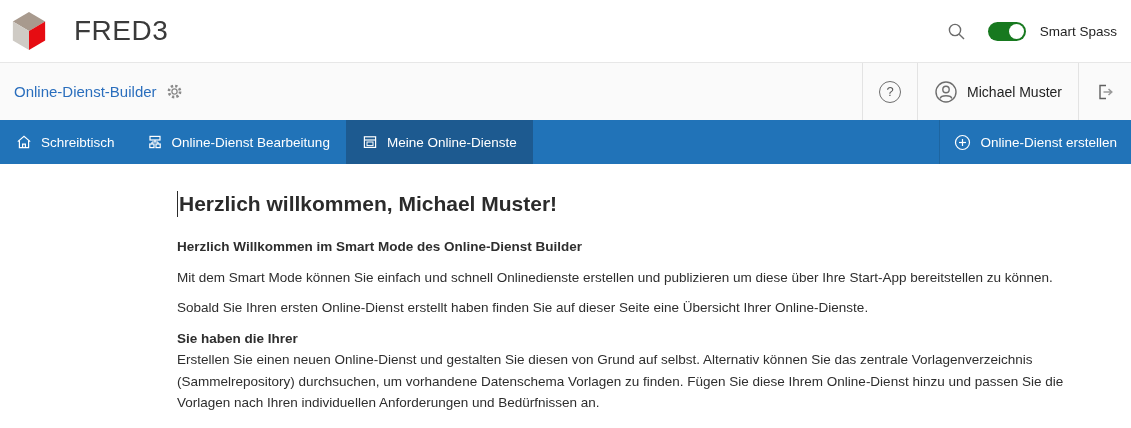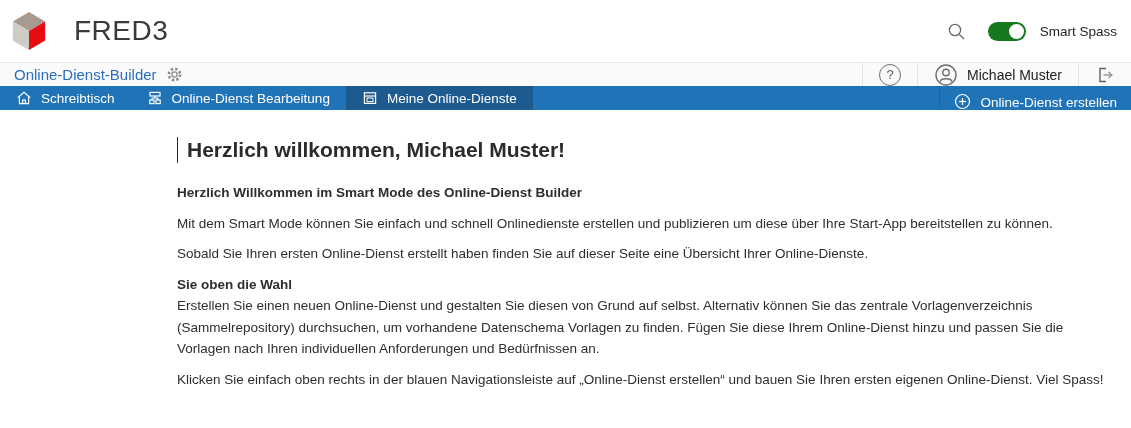--- a/index.html
+++ b/index.html
@@ -34,21 +34,21 @@
   }
   .toggle .knob {
     position: absolute; top: 2px; right: 2px;
     width: 15px; height: 15px; border-radius: 50%;
     background: #ffffff;
   }
   .smart-label { font-size: 13.5px; color: #1f1f1f; }
 
   
   .subbar {
-    height: 24px;
+    height: 58px;
     background: #fafafa;
     border-top: 1px solid #e7e7e7;
     display: flex;
     align-items: center;
     justify-content: space-between;
   }
   .subbar-left { display: flex; align-items: center; gap: 9px; padding-left: 14px; }
   .app-title {
     color: var(--title-blue, #2a6ebd);
     font-size: 15px;
@@ -64,53 +64,53 @@
   .help-circle {
     width: 22px; height: 22px; border-radius: 50%;
     border: 1.4px solid #6e6e6e;
     display: flex; align-items: center; justify-content: center;
     font-size: 13px; color: #5a5a5a;
   }
   .user-name { font-size: 14px; color: #222; }
 
   
   .navbar {
-    height: 24px;
+    height: 44px;
     background: var(--nav-blue, #2173b8);
     display: flex;
     align-items: stretch;
     color: #fff;
   }
   .tab {
     display: flex; align-items: center; gap: 9px;
     padding: 0 16px;
     font-size: 13.5px;
     cursor: pointer;
     white-space: nowrap;
   }
   .tab.active { background: var(--nav-active-blue, #1d5a90); }
   .nav-spacer { flex: 1; }
   .create-btn {
-    display: flex; align-items: flex-end; gap: 9px;
+    display: flex; align-items: center; gap: 9px;
     padding: 0 14px;
     font-size: 13.5px;
     cursor: pointer;
     border-left: 1px solid rgba(0,0,0,0.12);
     white-space: nowrap;
   }
 
   
   .content { padding: 27px 0 0 177px; width: 1131px; }
   .content-inner { width: 942px; }
   h1.welcome {
     font-size: 21px;
     font-weight: bold;
     color: #2b2b2b;
     margin-bottom: 19px;
-    display: flex; align-items: center; gap: 8px;
+    display: flex; align-items: center;
   }
   .caret {
     display: inline-block;
     width: 1px; height: 26px;
     background: #2b2b2b;
     margin-right: 1px;
   }
   .content p {
     font-size: 13.5px;
     line-height: 21.5px;
@@ -236,21 +236,21 @@
     <h1 class="welcome">
         <span class="caret"></span>
         <span>Herzlich willkommen, Michael Muster!</span>
       </h1>
 
     <p class="bold">Herzlich Willkommen im Smart Mode des Online-Dienst Builder</p>
     <p>Mit dem Smart Mode können Sie einfach und schnell Onlinedienste erstellen und publizieren um diese über Ihre Start-App bereitstellen zu können.</p>
     <p>Sobald Sie Ihren ersten Online-Dienst erstellt haben finden Sie auf dieser Seite eine Übersicht Ihrer Online-Dienste.</p>
 
     <div class="block">
-      <p class="bold tight">Sie oben die Wahl</p>
+      <p class="bold tight">Sie haben die Ihrer</p>
       <p class="tight">Erstellen Sie einen neuen Online-Dienst und gestalten Sie diesen von Grund auf selbst. Alternativ können Sie das zentrale Vorlagenverzeichnis (Sammelrepository) durchsuchen, um vorhandene Datenschema Vorlagen zu finden. Fügen Sie diese Ihrem Online-Dienst hinzu und passen Sie die Vorlagen nach Ihren individuellen Anforderungen und Bedürfnissen an.</p>
     </div>
 
     <div class="block">
       <p class="tight">Klicken Sie einfach oben rechts in der blauen Navigationsleiste auf „Online-Dienst erstellen“ und bauen Sie Ihren ersten eigenen Online-Dienst. Viel Spass!</p>
     </div>
   </div>
 </main>
 
 </body></html>

